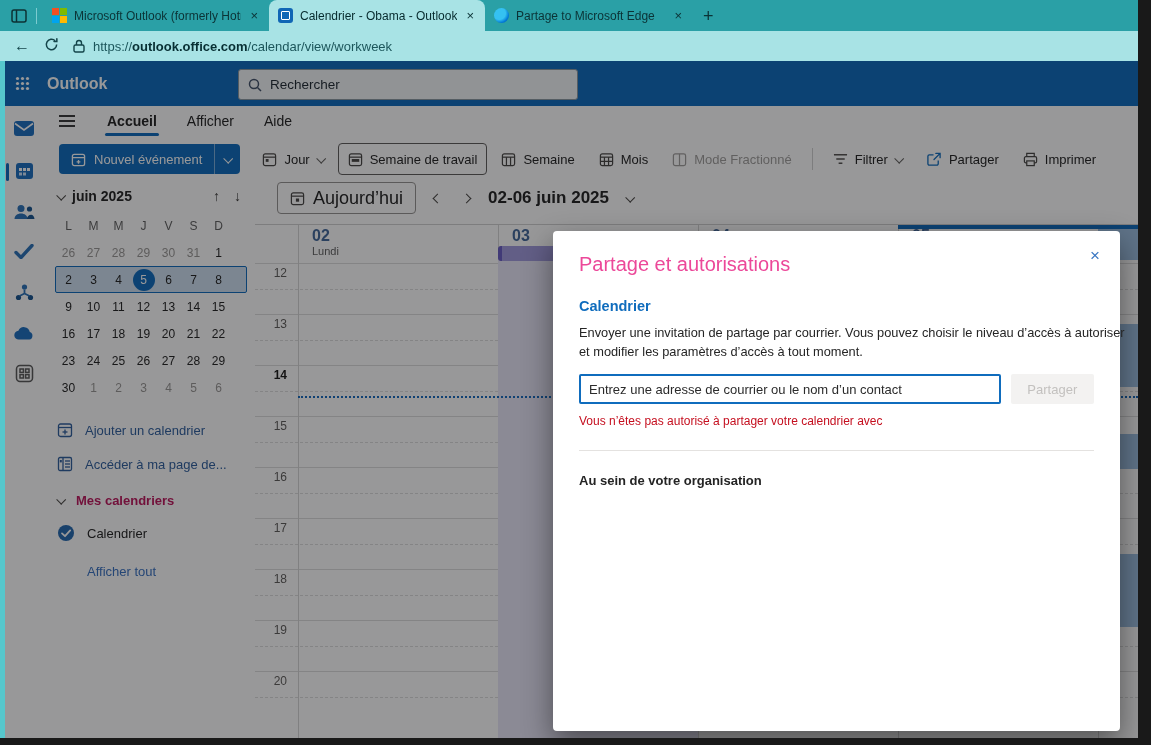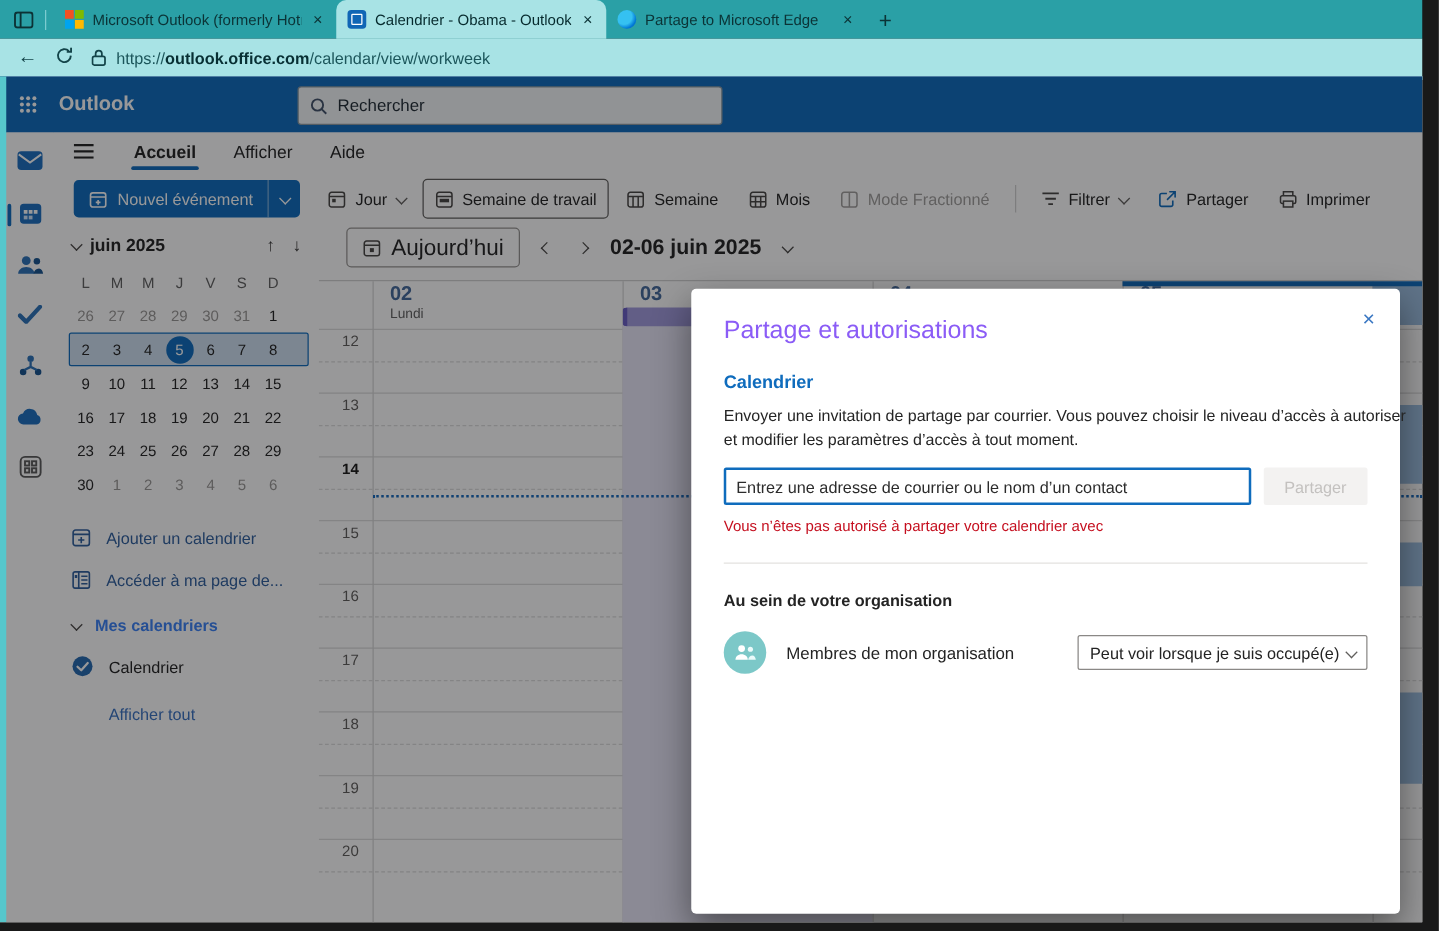--- a/index.html
+++ b/index.html
@@ -76,21 +76,21 @@
   .mc-row.selweek{background:#cfe0f1;border-color:#0f6cbd;}
   .mc-cell{width:25px;text-align:center;font-size:12px;color:#242424;position:relative;}
   .mc-cell.hdr{color:#616161;}
   .mc-cell.muted{color:#9a9896;}
   .mc-cell.selday{color:#fff;}
   .mc-cell.selday:before{content:"";position:absolute;left:50%;top:50%;width:22px;height:22px;margin:-11px 0 0 -11px;
                          border-radius:50%;background:#0f6cbd;z-index:-1;}
   .mc-row,.mc-cell{z-index:0;}
   .side-link{display:flex;align-items:center;gap:12px;padding:9px 14px;color:#2f5f9e;}
   .side-link svg{flex:0 0 auto;}
-  .side-sec{display:flex;align-items:center;gap:12px;padding:12px 14px 8px 14px;color:#3b82f6;font-weight:bold;}
+  .side-sec{display:flex;align-items:center;gap:12px;padding:12px 14px 8px 14px;color:#be185d;font-weight:bold;}
   .side-cal{display:flex;align-items:center;gap:12px;padding:8px 14px;color:#242424;}
   .showall{padding:14px 14px 0 44px;color:#3a72c2;}
 
   .main{position:absolute;left:255px;top:117px;right:0;bottom:0;background:#fff;overflow:hidden;}
   .cal-toolbar{display:flex;align-items:center;gap:18px;height:40px;padding-left:22px;}
   .today-btn{display:flex;align-items:center;gap:8px;height:30px;padding:0 12px;border:1px solid #99979561;
              border:1px solid #979593;border-radius:4px;font-size:18px;color:#242424;}
   .navchevs{display:flex;gap:22px;color:#484644;align-items:center;}
   .range{display:flex;align-items:center;gap:17px;font-size:17px;font-weight:bold;color:#242424;}
   .range .chv{color:#484644;}
@@ -109,21 +109,21 @@
   .col-tint{position:absolute;top:-9px;bottom:0;width:200px;background:#e9e7f8;}
   .allday-purple{position:absolute;top:-17px;height:15px;width:196px;background:#a39bdf;border-left:4px solid #6a5ec4;border-radius:3px;z-index:4;}
   .hdr-event{position:absolute;width:200px;background:#9ec0e2;z-index:4;}
   .evt{position:absolute;width:196px;background:#9ec0e2;border-left:4px solid #56809f;border-radius:3px;z-index:4;}
   .nowline{position:absolute;left:43px;right:0;border-top:2px dotted #1569bd;z-index:6;}
 
   
   .dialog{position:absolute;left:553px;top:170px;width:567px;height:500px;background:#fff;z-index:100;border-radius:4px;
           box-shadow:0 12px 30px rgba(0,0,0,.45);padding:22px 26px;box-sizing:border-box;font-size:13px;color:#242424;}
   .dlg-close{position:absolute;right:20px;top:16px;font-size:17px;color:#3b78c3;line-height:1;}
-  .dlg-title{font-size:20px;color:#8b5cf6;font-weight:normal;}
+  .dlg-title{font-size:20px;color:#ec4899;font-weight:normal;}
   .dlg-sec{margin-top:22px;color:#0f6cbd;font-weight:bold;font-size:14.5px;}
   .dlg-desc{margin-top:9px;width:548px;font-size:12.8px;line-height:19px;color:#252525;}
   .dlg-inputrow{margin-top:13px;display:flex;align-items:center;}
   .dlg-input{width:416px;height:22px;border:2px solid #0f6cbd;border-radius:2px;padding:2px 8px;font-size:13px;
              font-family:"Liberation Sans",sans-serif;color:#242424;outline:none;}
   .dlg-input::placeholder{color:#2b2b2b;opacity:1;}
   .dlg-share{margin-left:10px;width:86px;height:30px;background:#f3f2f1;border:none;border-radius:2px;
              color:#c3c1bf;font-size:13px;font-family:"Liberation Sans",sans-serif;}
   .dlg-error{margin-top:9px;color:#c50f1f;font-size:12px;line-height:16px;}
   .dlg-divider{margin-top:21px;border-top:1px solid #e4e2e0;}
@@ -595,31 +595,16 @@
       <div class="dlg-desc">Envoyer une invitation de partage par courrier. Vous pouvez choisir le niveau d’accès à autoriser et modifier les paramètres d’accès à tout moment.</div>
       <div class="dlg-inputrow">
         <input class="dlg-input" type="text" value="" placeholder="Entrez une adresse de courrier ou le nom d’un contact" style="">
         <button class="dlg-share" disabled="">Partager</button>
       </div>
       <div class="dlg-error">
         <span style="display:block">Vous n’êtes pas autorisé à partager votre calendrier avec</span>
       </div>
       <div class="dlg-divider"></div>
       <div class="dlg-org">Au sein de votre organisation</div>
-      <div class="dlg-memberrow">
-        <span class="avatar">
-          <svg width="18" height="14" viewBox="0 0 20 15" fill="#fff">
-              <circle cx="7" cy="4" r="3"></circle>
-              <path d="M1.5 14c0-3 2.4-5 5.5-5s5.5 2 5.5 5z"></path>
-              <circle cx="14.8" cy="4.6" r="2.3" fill="#eafafa"></circle>
-              <path d="M12.8 14c.3-2.3 1.7-3.8 3.9-3.8 1.5 0 2.6 1.5 2.9 3.8z" fill="#eafafa"></path>
-            </svg>
-        </span>
-        <span class="member-label">Membres de mon organisation</span>
-        <span class="dlg-dd">
-          <span>Peut voir lorsque je suis occupé(e)</span>
-          <i class="chv down"></i>
-        </span>
-      </div>
     </div>
 
   </div>
 </div>
 
 </body></html>

